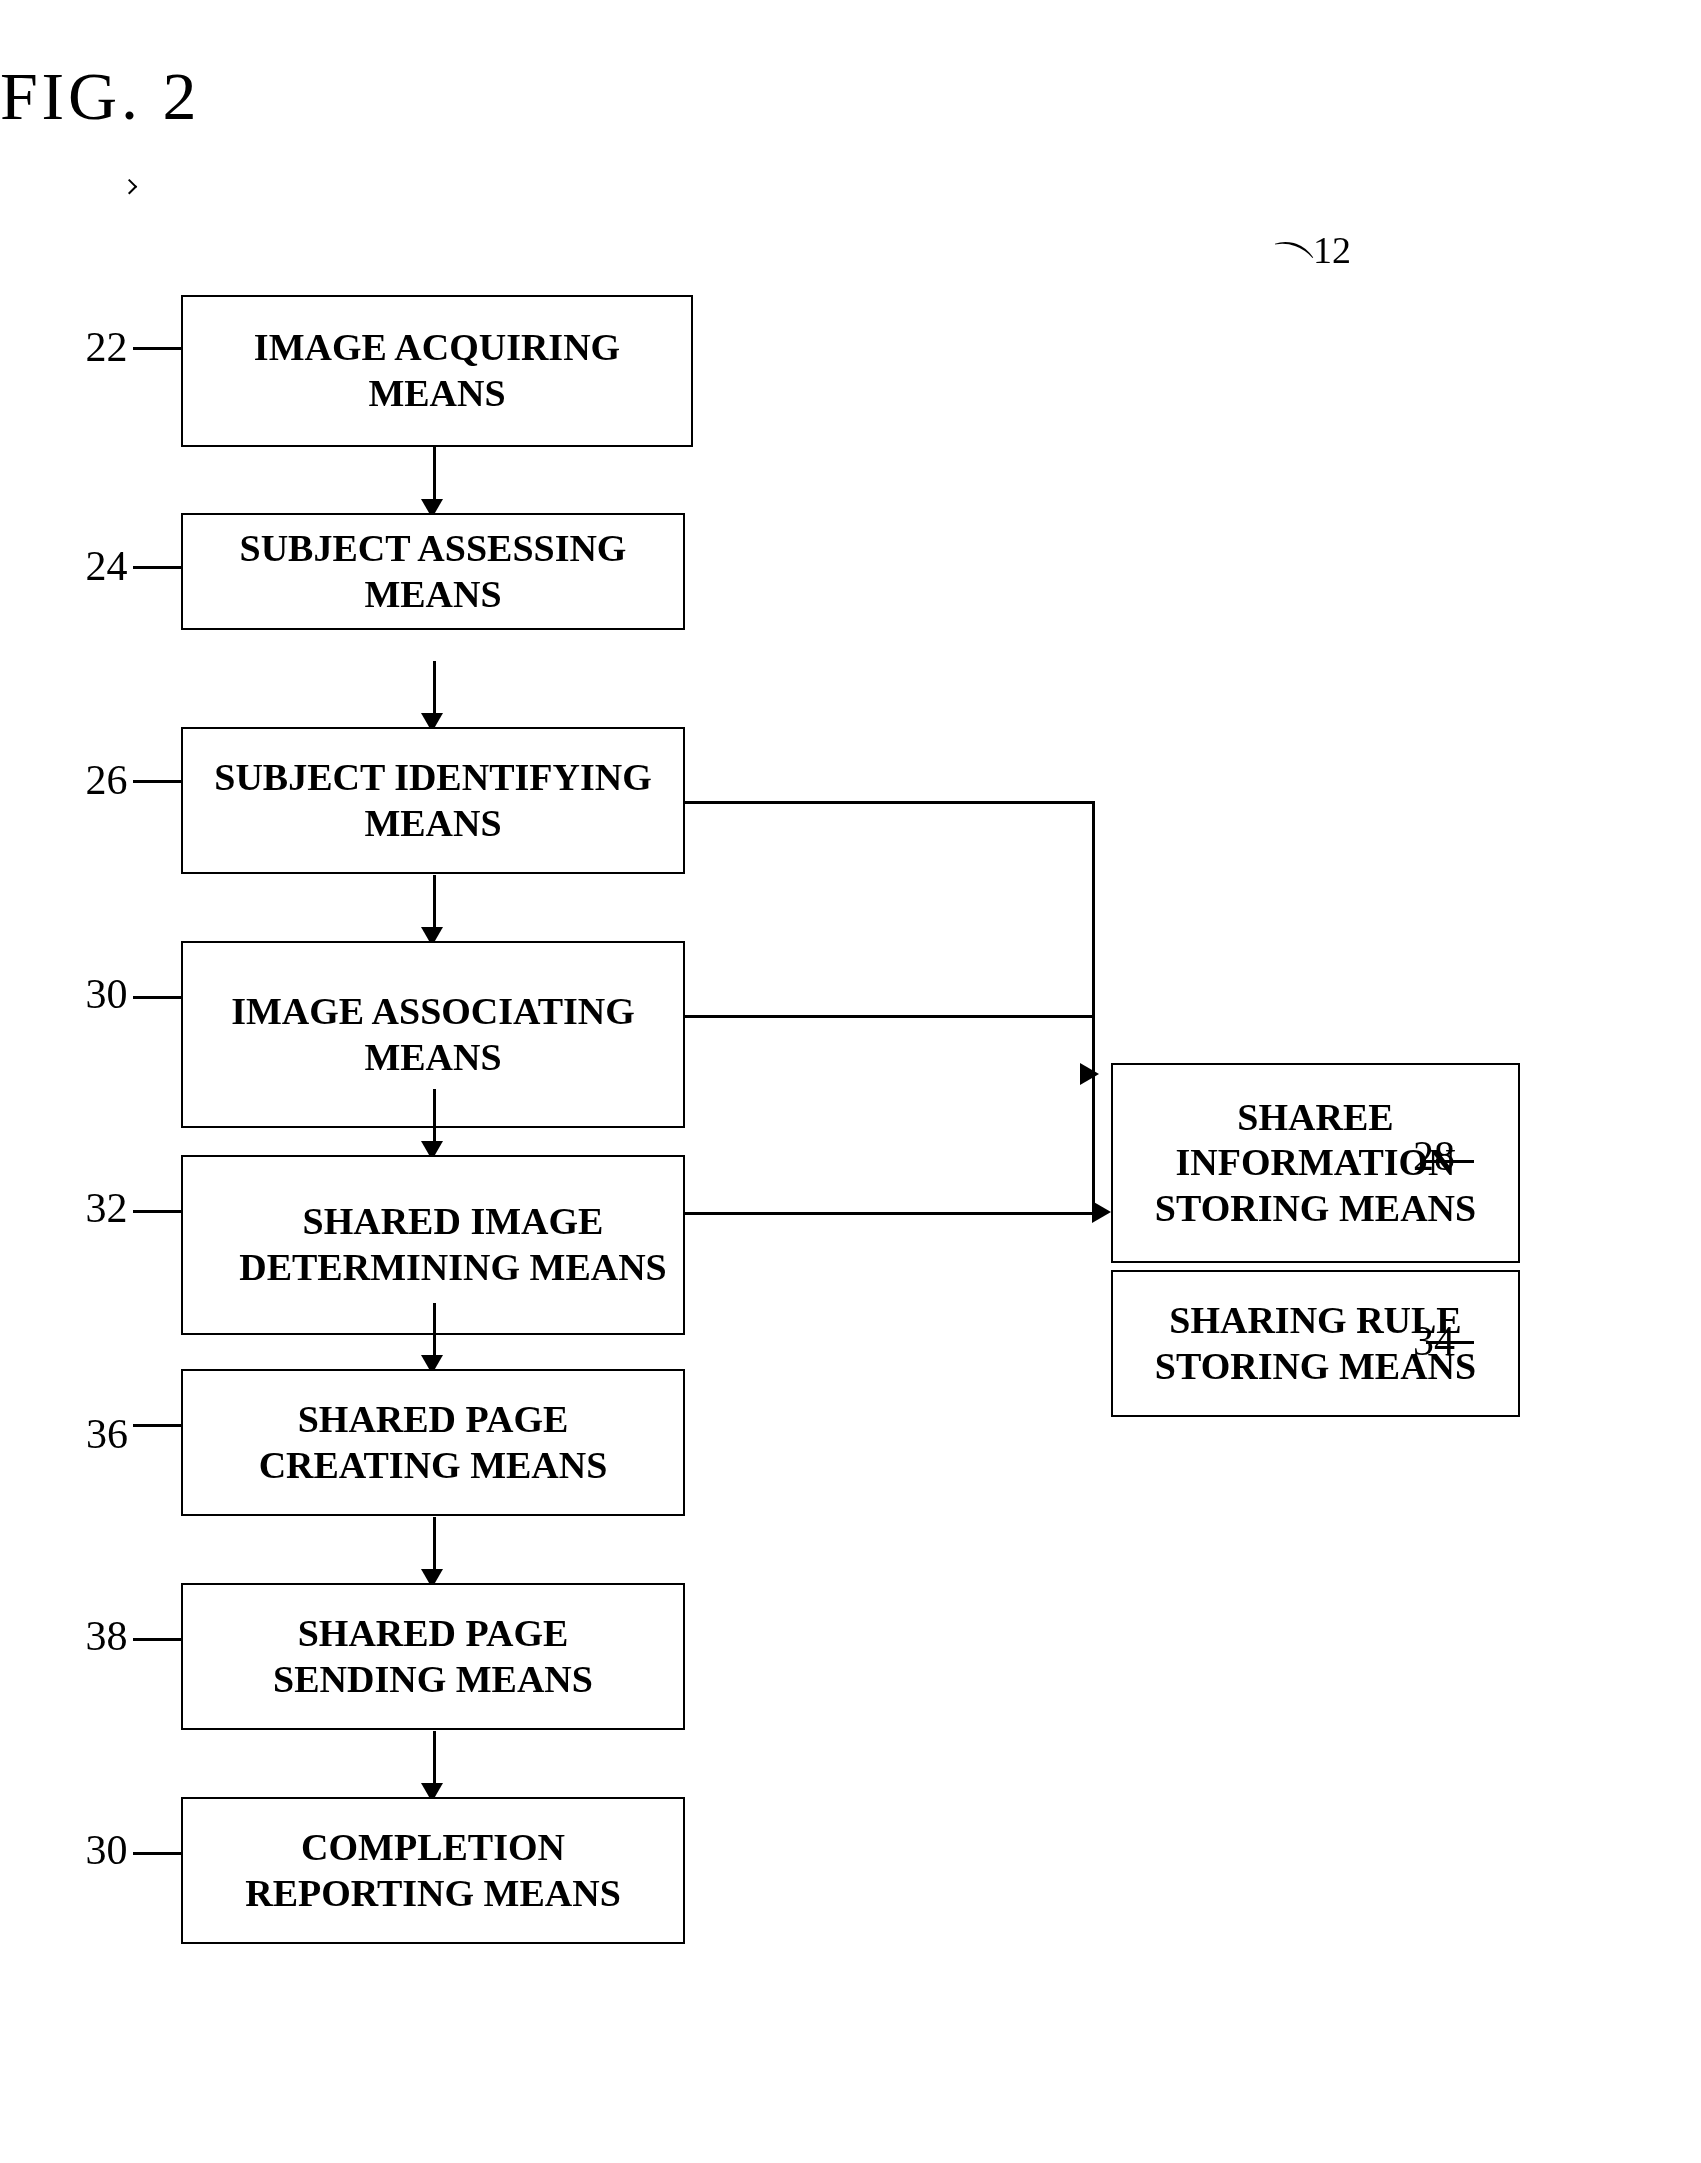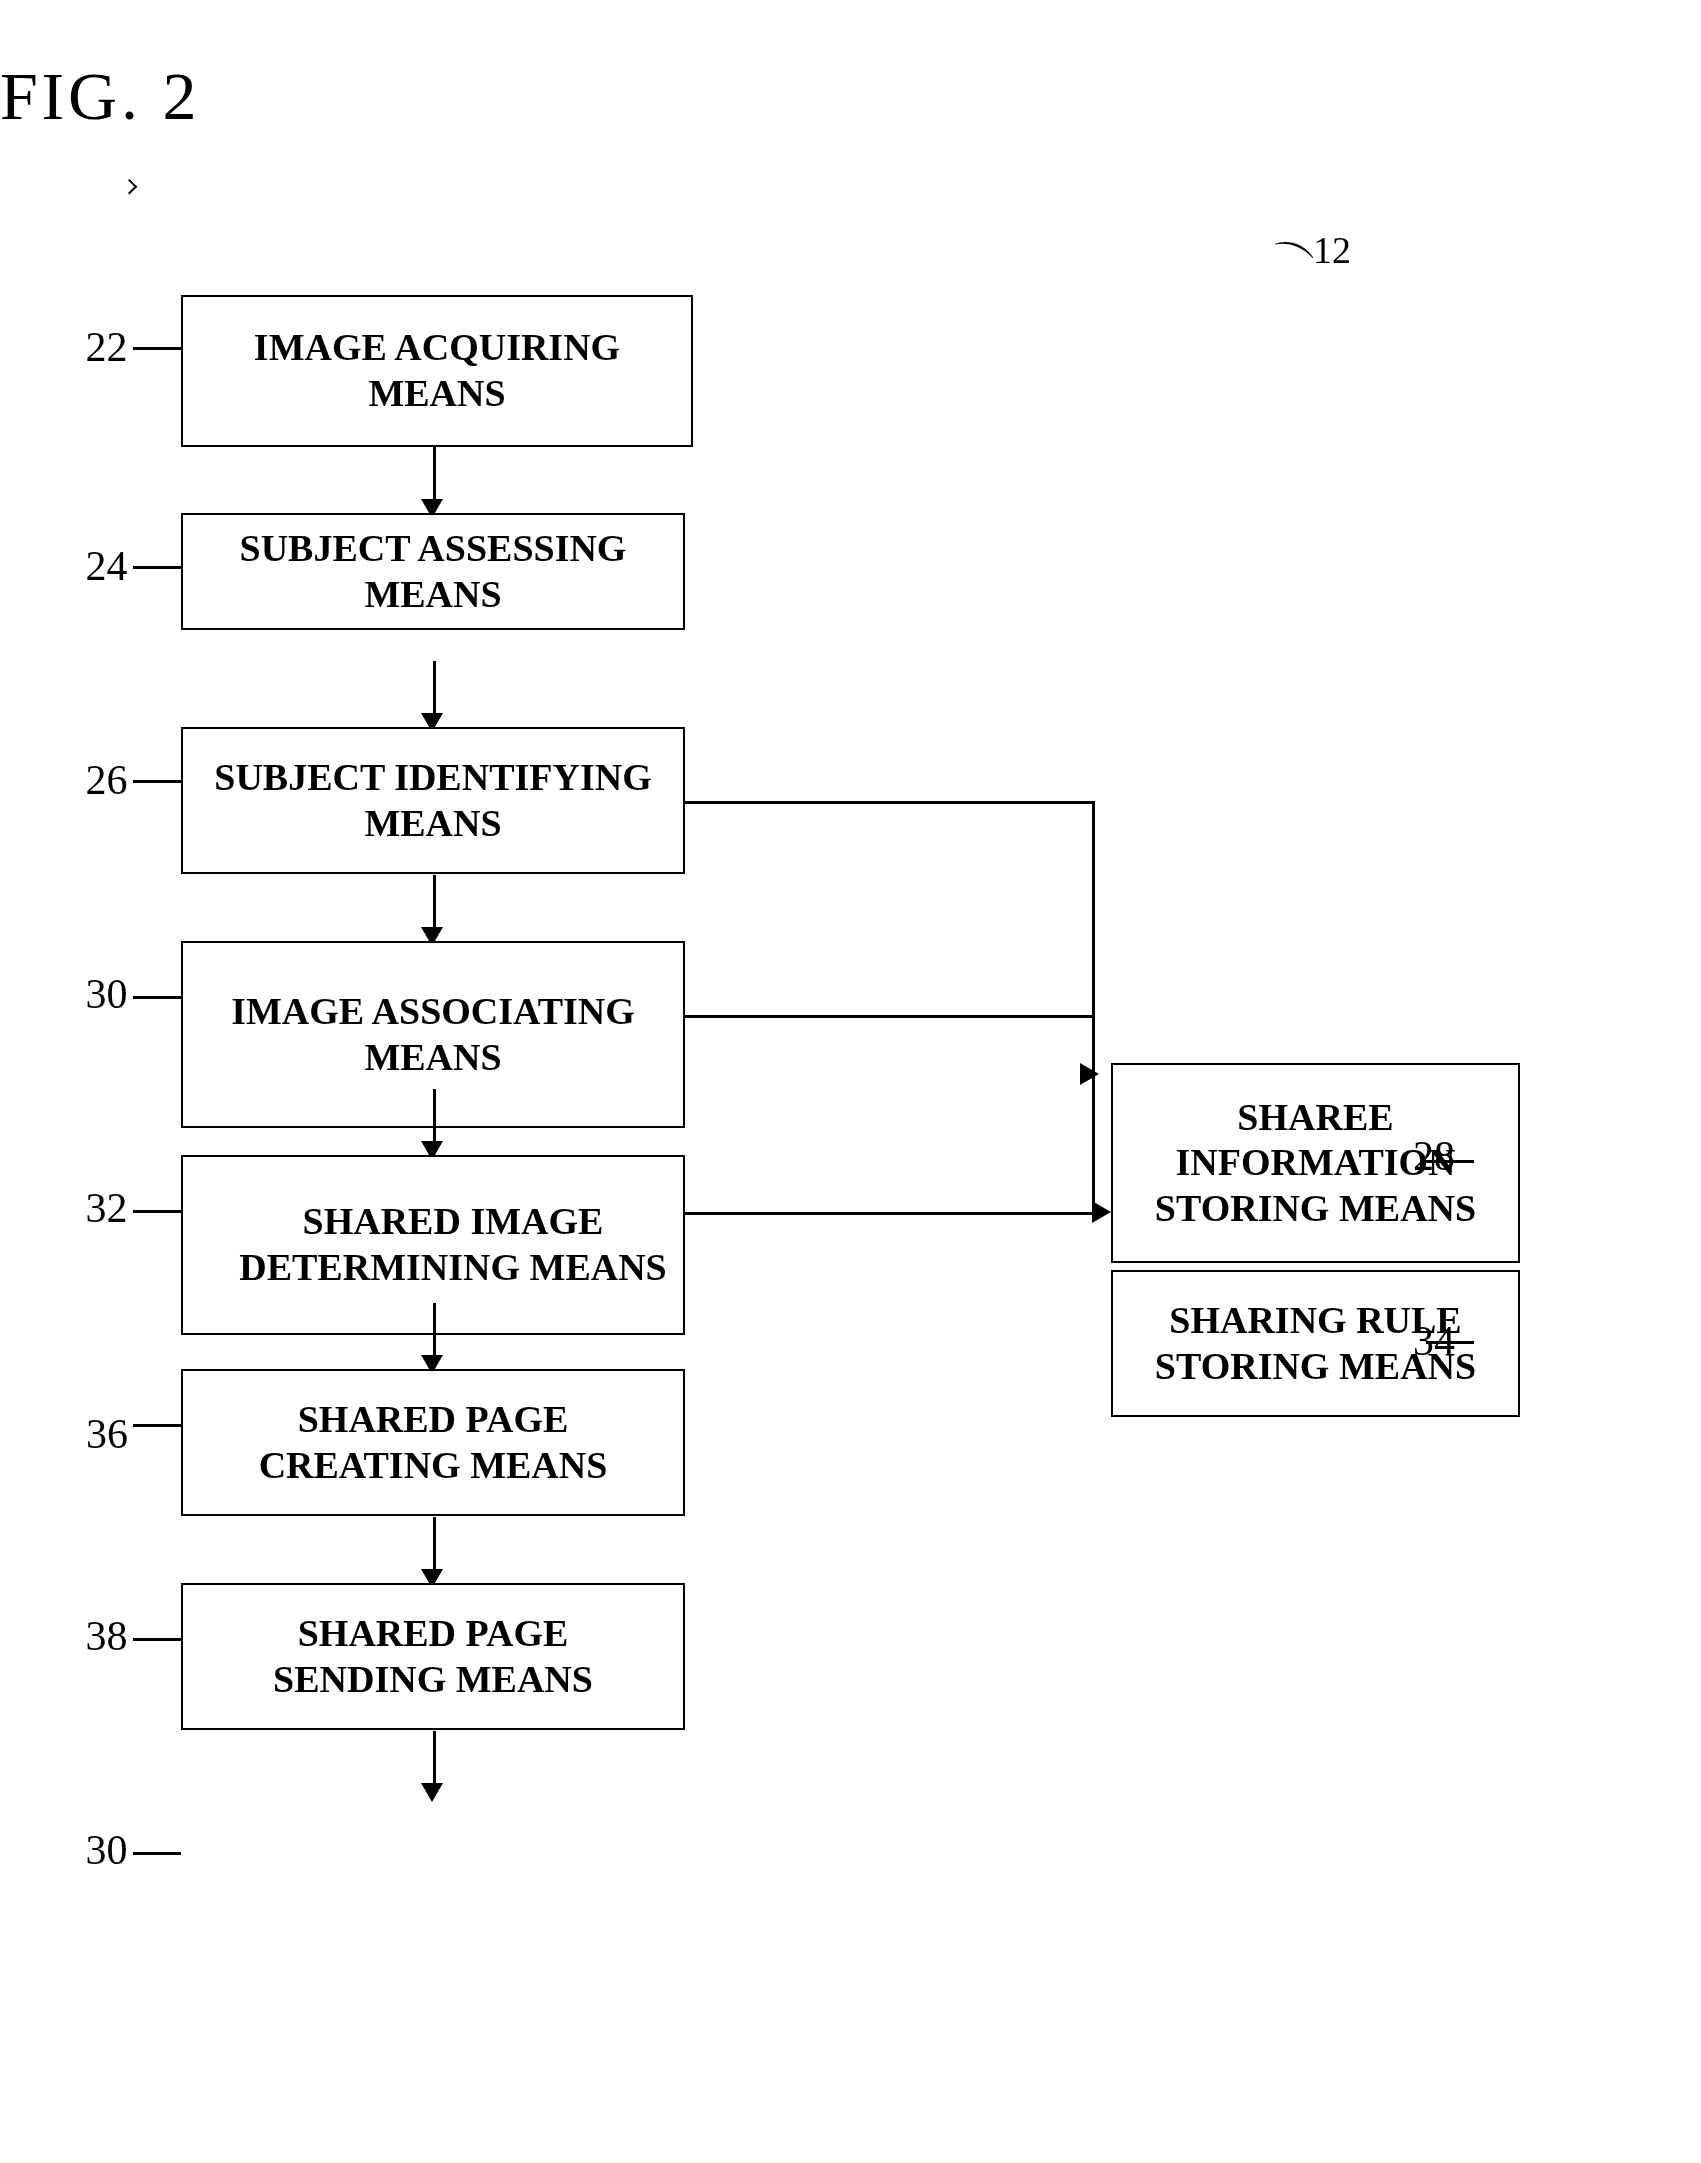--- a/index.html
+++ b/index.html
@@ -158,15 +158,16 @@
 
   <div class="ref-label" style="top:1441px; left:9.5px;">38</div>
   <div class="hline" style="top:1467px; left:57px; width:48px;"></div>
   <div class="box" style="top:1412px; left:105px; width:504px; height:147px;">SHARED PAGE<br>SENDING MEANS</div>
 
   <div class="vline" style="top:1560px; left:357px; height:57px;"></div>
   <div class="arrow-down" style="top:1612px; left:345px;"></div>
 
   <div class="ref-label" style="top:1655px; left:9.5px;">30</div>
   <div class="hline" style="top:1681px; left:57px; width:48px;"></div>
+  <div class="box" style="top:1626px; left:105px; width:504px; height:147px;">COMPLETION<br>REPORTING MEANS</div>
 
 </div>
 
 
 </body></html>

